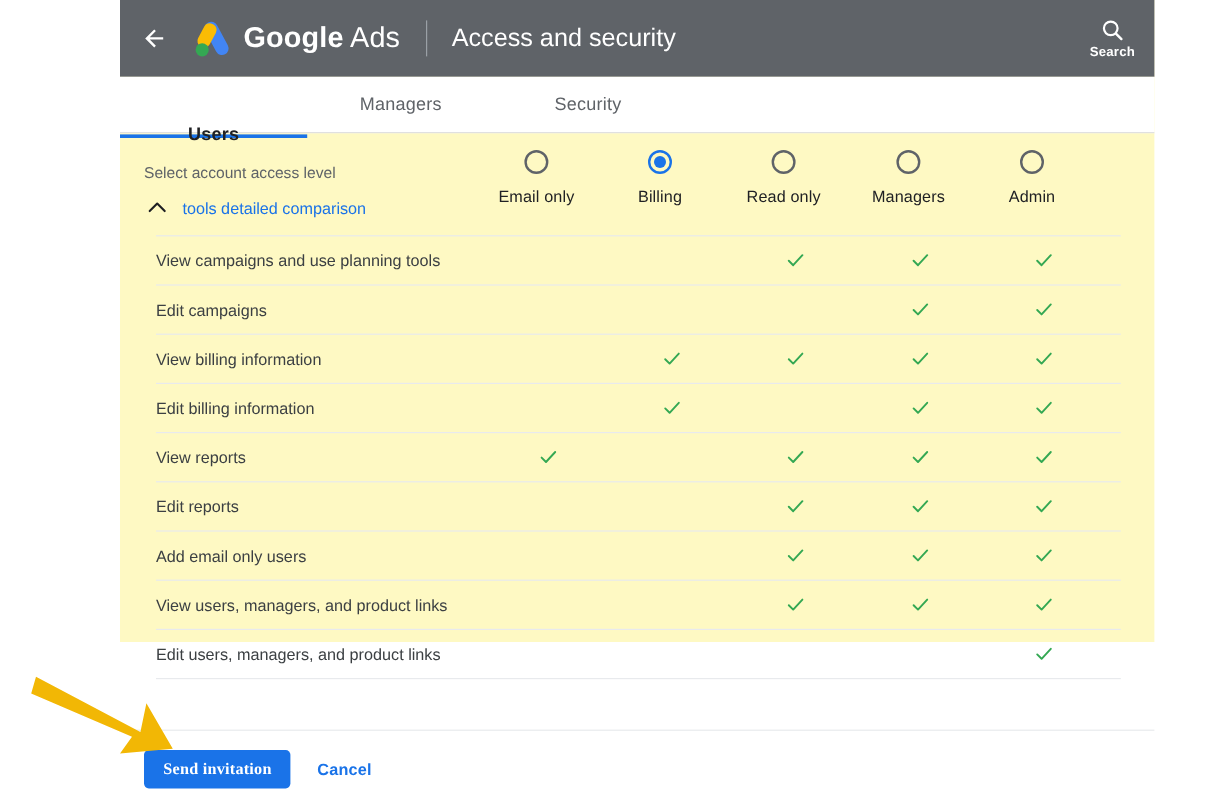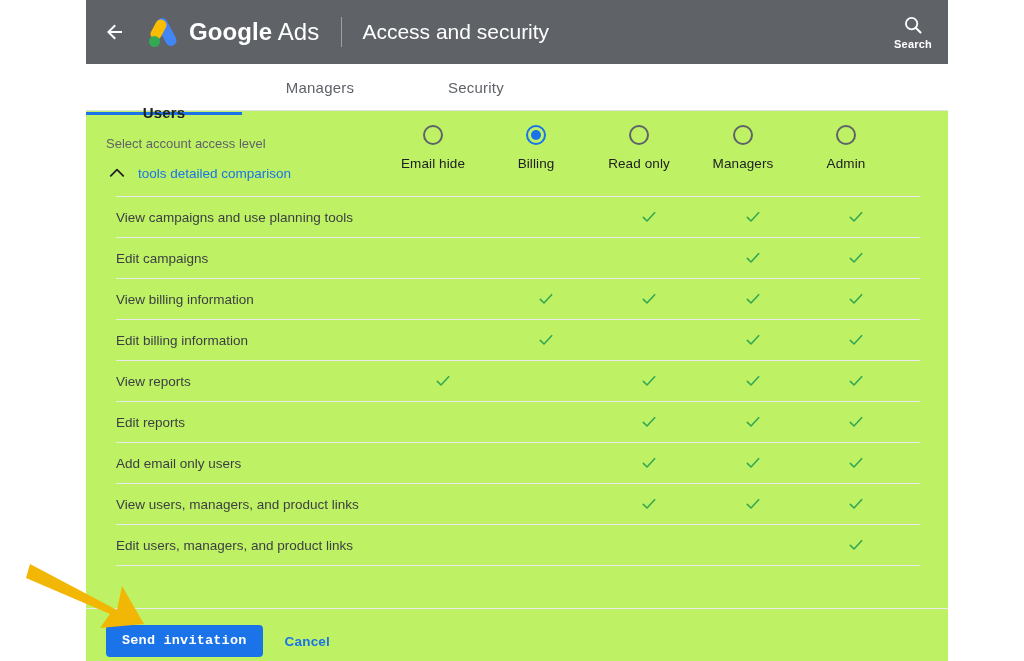--- a/index.html
+++ b/index.html
@@ -19,25 +19,25 @@
     position: absolute;
     left: 0; top: 0;
     width: 1024px;
     height: 661px;
     background: #ffffff;
   }
 
   
   .app {
     position: absolute;
-    left: 86px;
+    left: 100px;
     top: 0;
     width: 862px;
-    height: 661px;
-    background: #bef264;
+    height: 535px;
+    background: #fef9c3;
   }
 
   
   .header {
     position: relative;
     height: 64px;
     background: #5f6368;
     display: flex;
     align-items: center;
     box-sizing: border-box;
@@ -313,21 +313,21 @@
     background: #1a73e8;
     color: #ffffff;
     font-size: 13.5px;
     font-weight: 700;
     border: none;
     border-radius: 4px;
     padding: 0 16px;
     height: 32px;
     line-height: 32px;
     cursor: pointer;
-    font-family: Liberation Mono, monospace;
+    font-family: Liberation Serif, serif;
     letter-spacing: 0.2px;
     white-space: nowrap;
   }
   .text-btn {
     margin-left: 22px;
     color: #1a73e8;
     font-size: 13.5px;
     font-weight: 700;
     cursor: pointer;
     letter-spacing: 0.2px;
@@ -392,21 +392,21 @@
           <svg width="20" height="20" viewBox="0 0 24 24" aria-hidden="true">
             <path d="M4.5 15.5 12 8l7.5 7.5" fill="none" stroke="#202124" stroke-width="2.1" stroke-linecap="round" stroke-linejoin="round"></path>
           </svg>
         </span>
         <span class="toggle-text">tools detailed comparison</span>
       </div>
 
       <div class="radio-group">
         <div class="radio-col" style="left:347px">
           <span class="radio-outer"></span>
-          <span class="radio-label">Email hide</span>
+          <span class="radio-label">Email only</span>
         </div>
         <div class="radio-col" style="left:450px">
           <span class="radio-outer checked">
               <span class="radio-inner"></span>
             </span>
           <span class="radio-label">Billing</span>
         </div>
         <div class="radio-col" style="left:553px">
           <span class="radio-outer"></span>
           <span class="radio-label">Read only</span>

